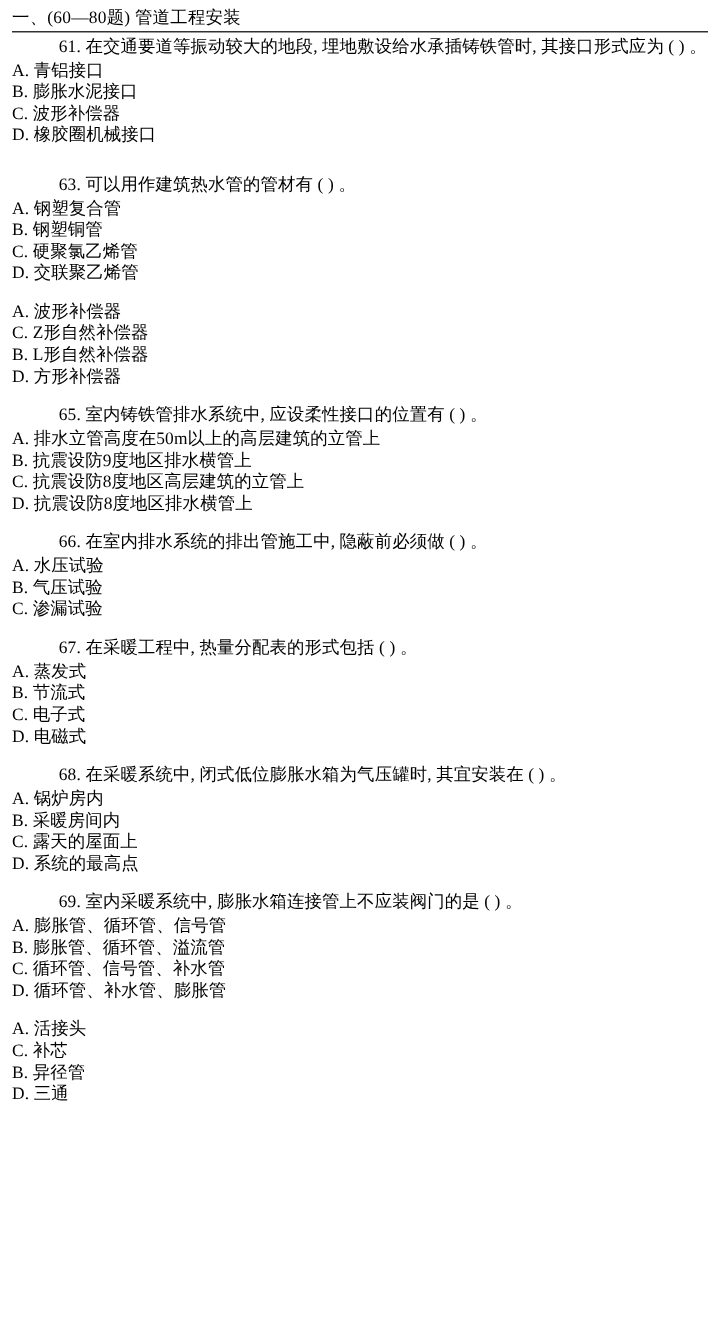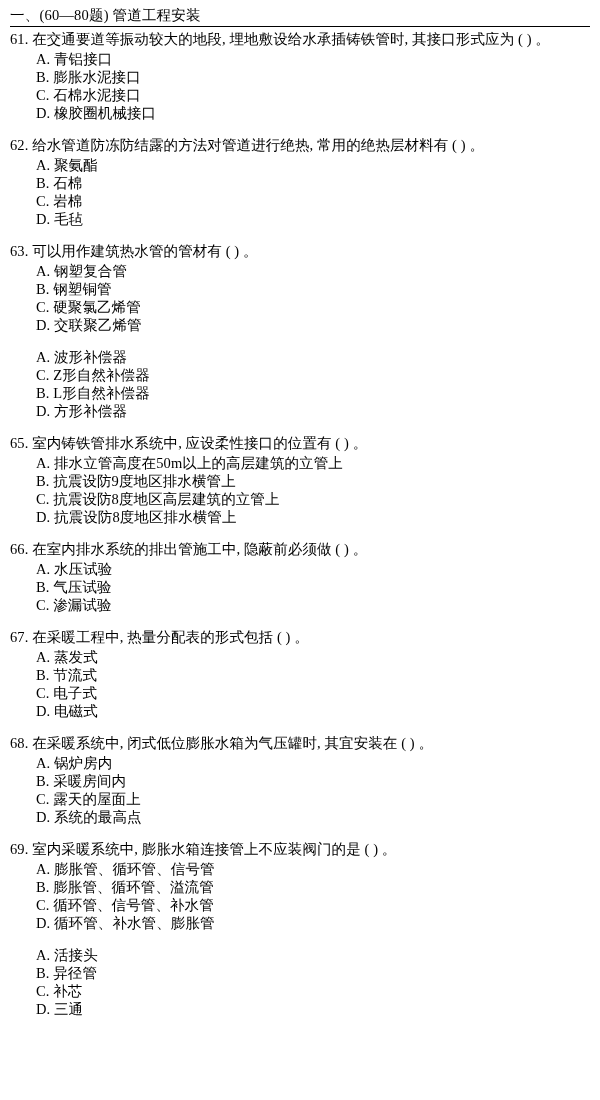--- a/index.html
+++ b/index.html
@@ -32,62 +32,53 @@
   }
   .question {
     margin-top: 3px;
     margin-bottom: 2px;
   }
   .q-stem {
     font-size: 14.5px;
     line-height: 19px;
     letter-spacing: 0.1px;
     white-space: nowrap;
+    margin-left: 39px;
   }
   .q-options {
     margin-top: 1px;
   }
   .opt {
     font-size: 14.5px;
     line-height: 18px;
     letter-spacing: 0.1px;
     white-space: nowrap;
-    margin-left: 26px;
   }
   .spacer {
     height: 9px;
   }
 </style>
 </head>
 <body>
 
 <div class="page">
 
   <div class="section-title">一、(60—80题) 管道工程安装</div>
 
   <div class="question">
     <div class="q-stem">61. 在交通要道等振动较大的地段, 埋地敷设给水承插铸铁管时, 其接口形式应为 ( ) 。</div>
     <div class="q-options">
       <div class="opt">A. 青铝接口</div>
       <div class="opt">B. 膨胀水泥接口</div>
-      <div class="opt">C. 石棉水泥接口</div>
+      <div class="opt">C. 波形补偿器</div>
       <div class="opt">D. 橡胶圈机械接口</div>
     </div>
   </div>
   <div class="spacer"></div>
 
-  <div class="question">
-    <div class="q-stem">62. 给水管道防冻防结露的方法对管道进行绝热, 常用的绝热层材料有 ( ) 。</div>
-    <div class="q-options">
-      <div class="opt">A. 聚氨酯</div>
-      <div class="opt">B. 石棉</div>
-      <div class="opt">C. 岩棉</div>
-      <div class="opt">D. 毛毡</div>
-    </div>
-  </div>
   <div class="spacer"></div>
 
   <div class="question">
     <div class="q-stem">63. 可以用作建筑热水管的管材有 ( ) 。</div>
     <div class="q-options">
       <div class="opt">A. 钢塑复合管</div>
       <div class="opt">B. 钢塑铜管</div>
       <div class="opt">C. 硬聚氯乙烯管</div>
       <div class="opt">D. 交联聚乙烯管</div>
     </div>
@@ -154,19 +145,19 @@
       <div class="opt">B. 膨胀管、循环管、溢流管</div>
       <div class="opt">C. 循环管、信号管、补水管</div>
       <div class="opt">D. 循环管、补水管、膨胀管</div>
     </div>
   </div>
   <div class="spacer"></div>
 
   <div class="question">
     <div class="q-options">
       <div class="opt">A. 活接头</div>
+      <div class="opt">C. 补芯</div>
       <div class="opt">B. 异径管</div>
-      <div class="opt">C. 补芯</div>
       <div class="opt">D. 三通</div>
     </div>
   </div>
 
 </div>
 
 </body></html>

